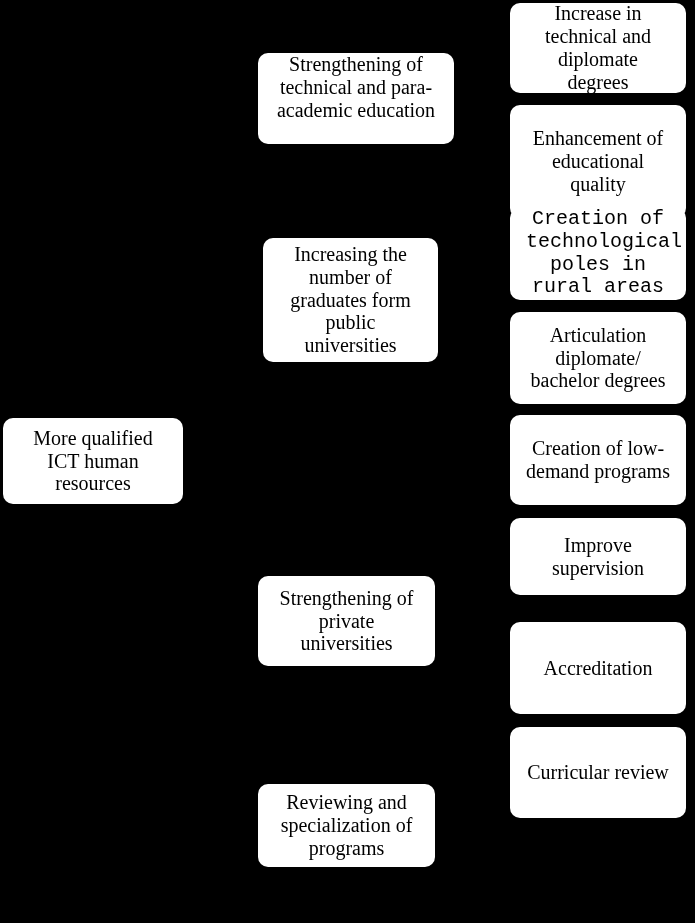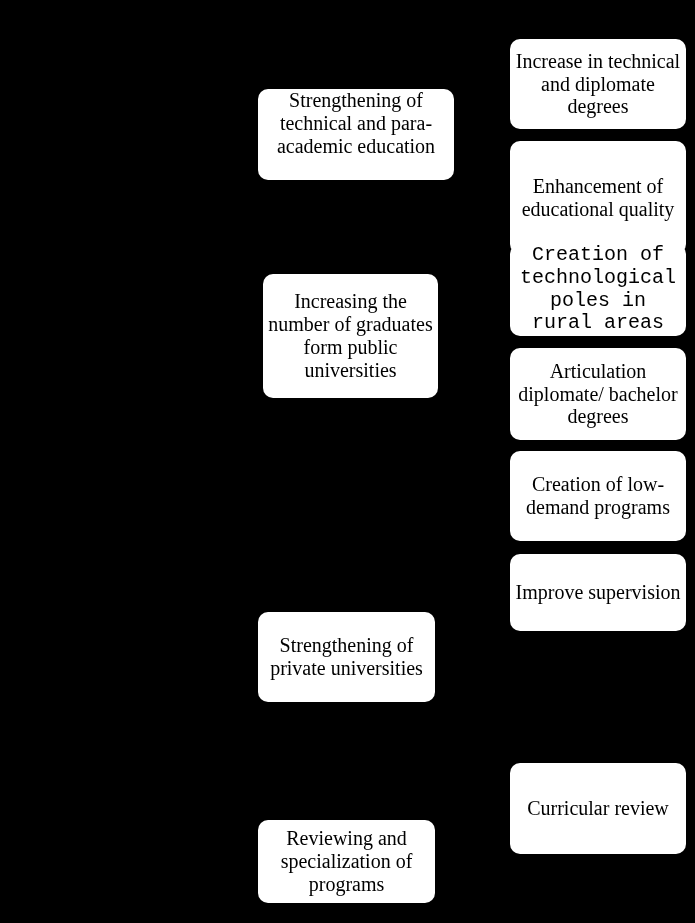--- a/index.html
+++ b/index.html
@@ -20,23 +20,22 @@
     background: #ffffff;
     color: #000000;
     border-radius: 10px;
     box-sizing: border-box;
     display: flex;
     align-items: center;
     justify-content: center;
     text-align: center;
     line-height: 1.14;
     font-size: 20px;
-    padding: 2px 4px;
+    padding: 2px 16px;
     overflow: visible;
-    margin-top: 36px;
   }
   .node span {
     display: block;
     width: 100%;
   }
   
   .col-root { left: 3px; top: 418px; width: 180px; height: 86px; }
 
   
   .col-mid-1 { left: 258px; top: 53px;  width: 196px; height: 91px; }
@@ -55,20 +54,23 @@
   .r7 { top: 622px; height: 92px; }
   .r8 { top: 727px; height: 91px; }
   .r9 { top: 830px; height: 91px; }
   .overflow-top { align-items: flex-start; padding-top: 0; }
 </style>
 </head>
 <body>
 
 <div id="canvas">
 
+  <div class="node col-root">
+    <span>More qualified ICT human resources</span>
+  </div>
 
   <div class="node col-mid-1 overflow-top">
     <span>Strengthening of technical and para-academic education</span>
   </div>
 
   <div class="node col-mid-2">
     <span>Increasing the number of graduates form public universities</span>
   </div>
 
   <div class="node col-mid-3">
@@ -90,17 +92,20 @@
   </div>
   <div class="node col-right r4">
     <span>Articulation diplomate/ bachelor degrees</span>
   </div>
   <div class="node col-right r5">
     <span>Creation of low-demand programs</span>
   </div>
   <div class="node col-right r6">
     <span>Improve supervision</span>
   </div>
+  <div class="node col-right r7">
+    <span>Accreditation</span>
+  </div>
   <div class="node col-right r8">
     <span>Curricular review</span>
   </div>
 
 </div>
 
 </body></html>

